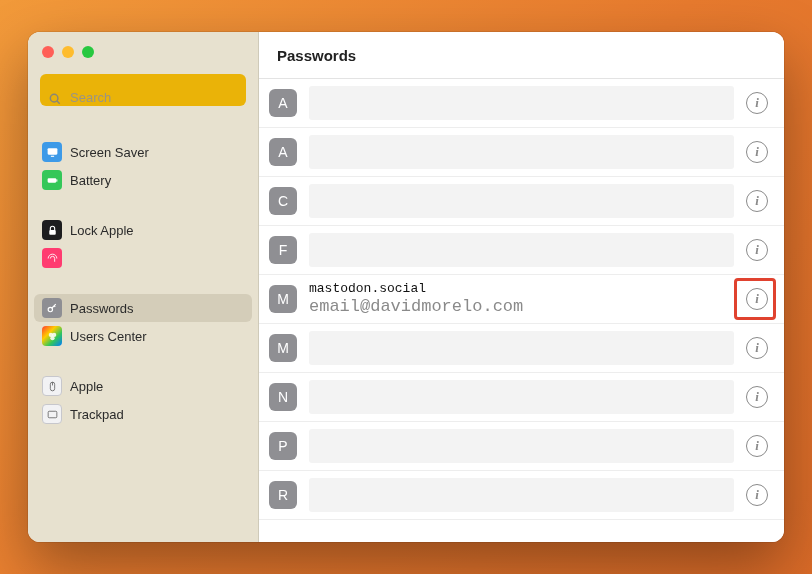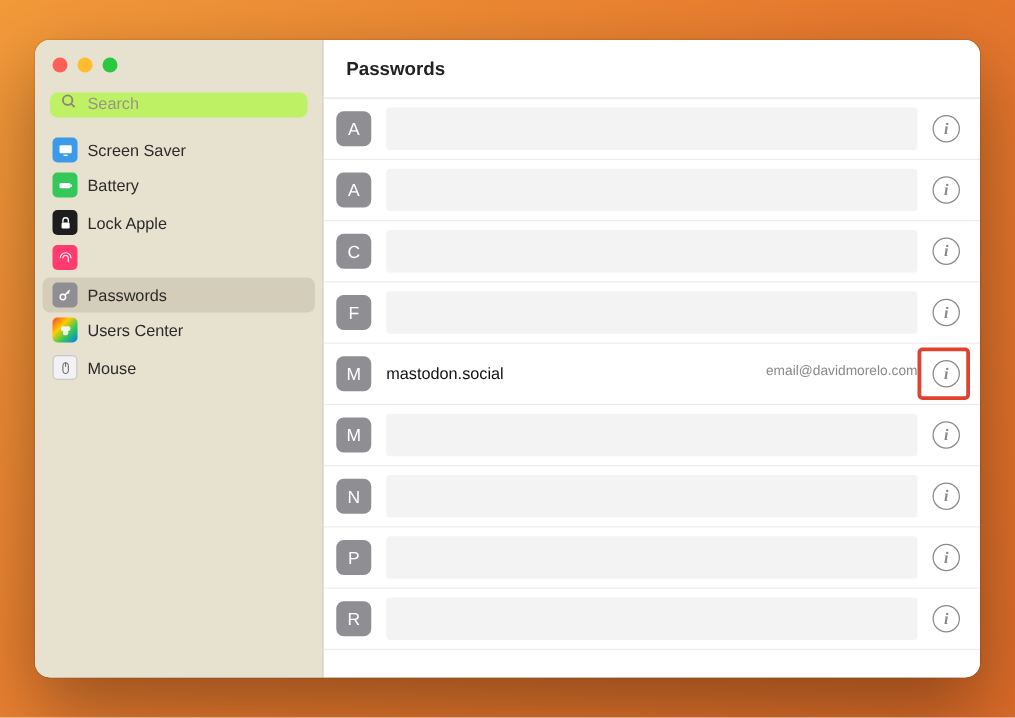--- a/index.html
+++ b/index.html
@@ -6,49 +6,49 @@
   body{background:linear-gradient(135deg,#f29a3a 0%,#e77a2e 50%,#d96a28 100%);display:flex;align-items:center;justify-content:center;}
   .window{width:756px;height:510px;background:#fff;border-radius:12px;box-shadow:0 25px 60px rgba(0,0,0,.35),0 0 0 1px rgba(0,0,0,.08);display:flex;overflow:hidden;position:relative;}
   
   .sidebar{width:230px;background:#e7e1cf;display:flex;flex-direction:column;border-right:1px solid rgba(0,0,0,.1);}
   .traffic{display:flex;gap:8px;padding:14px 14px 8px 14px;}
   .dot{width:12px;height:12px;border-radius:50%;}
   .dot.r{background:#ff5f57;}
   .dot.y{background:#febc2e;}
   .dot.g{background:#28c840;}
   .search-wrap{padding:8px 12px 10px 12px;}
-  .search{display:flex;align-items:flex-start;background:#bef264;border-radius:6px;height:20px;padding:0 8px;color:#8a8676;}
+  .search{display:flex;align-items:flex-end;background:#eab308;border-radius:6px;height:32px;padding:0 8px;color:#8a8676;}
   .search svg{flex:none;margin-right:6px;}
   .search input{border:0;outline:0;background:transparent;font-size:13px;color:#5c594d;width:100%;}
   .search input::placeholder{color:#9a9484;}
   .nav{flex:1;overflow:hidden;padding:0 6px;}
-  .group{margin-top:2px;}
+  .group{margin-top:22px;}
   .item{display:flex;align-items:center;gap:8px;height:28px;border-radius:6px;padding:0 8px;font-size:13px;color:#2b2b2b;cursor:default;}
   .item.selected{background:#d4cdb9;}
   .icon{width:20px;height:20px;border-radius:4px;display:flex;align-items:center;justify-content:center;flex:none;color:#fff;}
   .icon svg{width:13px;height:13px;}
   
   .ic-blue{background:#3d9ae8;}
   .ic-green{background:#34c759;}
   .ic-black{background:#1d1d1f;}
   .ic-pink{background:#ff3b70;}
   .ic-blue2{background:#0a7aff;}
   .ic-grey{background:#8e8e93;}
   .ic-white{background:#f2f2f4;border:1px solid #c7c7cc;box-sizing:border-box;color:#555;}
   .ic-gamecenter{background:linear-gradient(135deg,#ff3b30,#ffcc00 35%,#34c759 65%,#007aff);}
   
   .main{flex:1;display:flex;flex-direction:column;background:#fff;min-width:0;}
   .titlebar{height:46px;display:flex;align-items:center;padding:0 18px;font-weight:600;font-size:15px;color:#222;border-bottom:1px solid #e3e3e3;}
   .list{flex:1;overflow-y:scroll;position:relative;}
   .row{display:flex;align-items:center;height:48px;border-bottom:1px solid #ededed;padding:0 16px 0 10px;position:relative;gap:12px;}
   .letter{width:28px;height:28px;border-radius:6px;background:#8f8f93;color:#fff;display:flex;align-items:center;justify-content:center;font-size:14px;font-weight:500;flex:none;}
   .blur{flex:1;height:34px;background:#f3f3f3;border-radius:3px;}
-  .entry{flex:1;display:flex;flex-direction:row;justify-content:space-between;line-height:1.2;}
+  .entry{flex:1;display:flex;flex-direction:column;justify-content:center;line-height:1.2;font-family:Liberation Mono, monospace;}
   .entry .site{font-size:13px;color:#111;}
-  .entry .user{font-size:11px;color:#8a8a8a;}
+  .entry .user{font-size:17px;color:#8a8a8a;}
   .info-btn{width:22px;height:22px;border-radius:50%;display:flex;align-items:center;justify-content:center;border:1.4px solid #8a8a8a;color:#8a8a8a;flex:none;font-family:Georgia,serif;font-style:italic;font-weight:600;font-size:13px;cursor:pointer;box-sizing:border-box;}
   .highlight-box{position:absolute;right:8px;top:50%;transform:translateY(-50%);width:36px;height:36px;border:3px solid #e0422f;border-radius:4px;pointer-events:none;}
   
   .list::-webkit-scrollbar{width:14px;}
   .list::-webkit-scrollbar-track{background:transparent;}
   .list::-webkit-scrollbar-thumb{background:#c7c7cc;border-radius:10px;border:4px solid #fff;}
 </style>
 </head>
 <body>
 
@@ -123,21 +123,29 @@
             <span>Users Center</span>
           </div>
         </div>
         <div class="group">
           <div class="item">
             <div class="icon ic-white">
               <svg viewBox="0 0 24 24">
                 <use href="#svg-mouse"></use>
               </svg>
             </div>
-            <span>Mouse</span>
+            <span>Apple</span>
+          </div>
+          <div class="item">
+            <div class="icon ic-white">
+              <svg viewBox="0 0 24 24">
+                <use href="#svg-trackpad"></use>
+              </svg>
+            </div>
+            <span>Trackpad</span>
           </div>
         </div>
       </div>
   </div>
 
   <div class="main">
     <div class="titlebar">Passwords</div>
     <div class="list" id="list">
         <div class="row">
           <div class="letter">A</div>

